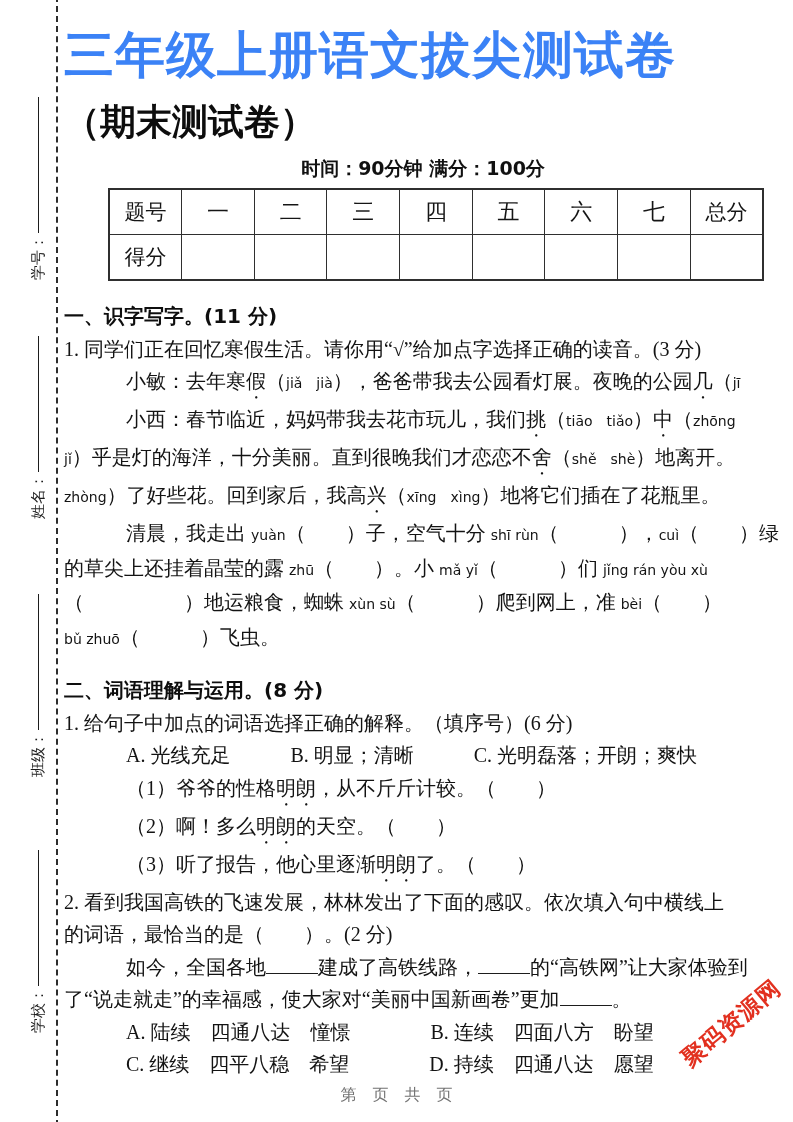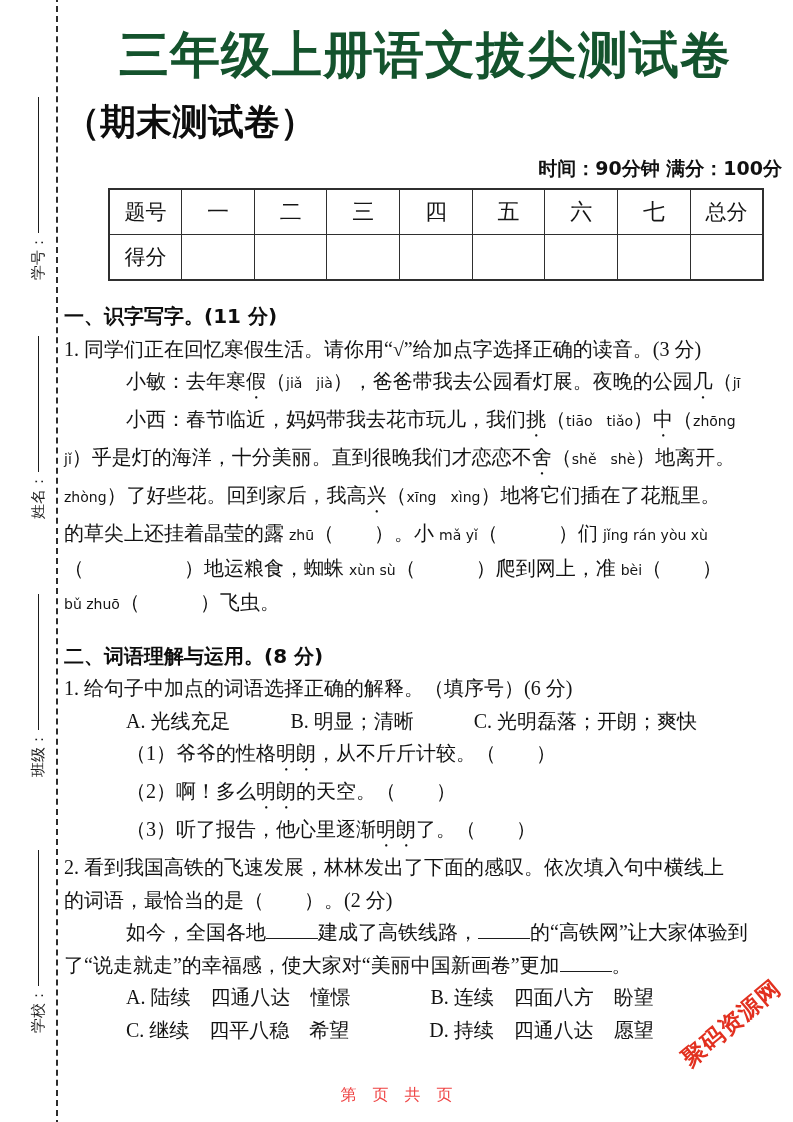--- a/index.html
+++ b/index.html
@@ -22,32 +22,32 @@
     font-size:15px; color:#1d1d1d; white-space:nowrap;
   }
   .mgroup .mline {
     display:inline-block; width:136px; height:0;
     border-bottom:1.6px solid #1d1d1d; margin-left:2px;
   }
   .g1 { top:163px; } .g2 { top:402px; } .g3 { top:660px; } .g4 { top:916px; }
 
   .main { position:absolute; left:64px; top:0; width:722px; }
   .title {
-    margin:24px 0 0; text-align:center;
+    margin:24px 0 0; text-align:left;
     font-family:"DejaVu Sans","Liberation Sans",sans-serif;
     font-weight:bold; font-size:50px; line-height:62px; letter-spacing:1px;
-    color:#14532d;
+    color:#3b82f6;
   }
   .subtitle {
     margin:14px 0 0; text-align:left;
     font-family:"DejaVu Sans","Liberation Sans",sans-serif;
     font-weight:bold; font-size:36px; line-height:44px; color:#0d0d0d;
   }
   .info {
-    margin:12px 4px 8px 0; text-align:right;
+    margin:12px 4px 8px 0; text-align:center;
     font-family:"DejaVu Sans","Liberation Sans",sans-serif;
     font-weight:bold; font-size:19px; line-height:24px; color:#111;
   }
   table.score {
     border-collapse:collapse; table-layout:fixed;
     width:656px; margin-left:44px; border:2px solid #2f2f2f;
   }
   table.score td {
     border:1px solid #2f2f2f; height:44px; text-align:center;
     font-size:22px; padding:0; color:#151515;
@@ -68,21 +68,21 @@
     -webkit-text-emphasis:filled dot #131313; -webkit-text-emphasis-position:under right;
     text-emphasis:filled dot #131313; text-emphasis-position:under right;
   }
   .blank {
     display:inline-block; width:52px; height:0.95em;
     border-bottom:1.5px solid #1d1d1d; vertical-align:baseline;
   }
   .footer {
     position:absolute; left:0; right:0; bottom:16px; text-align:center;
     font-family:"DejaVu Sans","Liberation Sans",sans-serif;
-    font-size:16px; color:#ef4444;
+    font-size:16px; color:#737373;
   }
   .watermark {
     position:absolute; left:668px; top:998px; width:150px;
     transform:rotate(-40deg); transform-origin:center;
     font-family:"DejaVu Sans","Liberation Sans",sans-serif;
     font-weight:bold; font-size:23px; letter-spacing:1px;
     color:#e2301f; white-space:nowrap;
   }
 </style>
 </head>
@@ -141,20 +141,21 @@
       </tbody>
     </table>
 
     <div class="content">
       <div class="line h"><span>一、识字写字。(11 分)</span></div>
       <div class="line i1"><span>1. 同学们正在回忆寒假生活。请你用“√”给加点字选择正确的读音。(3 分)</span></div>
       <div class="line i2"><span>小敏：去年寒</span><span class="dot">假</span><span>（</span><span class="py">jiǎ　jià</span><span>），爸爸带我去公园看灯展。夜晚的公园</span><span class="dot">几</span><span>（</span><span class="py">jī</span></div>
       <div class="line i2"><span>小西：春节临近，妈妈带我去花市玩儿，我们</span><span class="dot">挑</span><span>（</span><span class="py">tiāo　tiǎo</span><span>）</span><span class="dot">中</span><span>（</span><span class="py">zhōng</span></div>
       <div class="line"><span class="py">jǐ</span><span>）乎是灯的海洋，十分美丽。直到很晚我们才恋恋不</span><span class="dot">舍</span><span>（</span><span class="py">shě　shè</span><span>）地离开。</span></div>
       <div class="line"><span class="py">zhòng</span><span>）了好些花。回到家后，我高</span><span class="dot">兴</span><span>（</span><span class="py">xīng　xìng</span><span>）地将它们插在了花瓶里。</span></div>
+      <div class="line i2"><span>清晨，我走出 </span><span class="py">yuàn</span><span>（　　）子，空气十分 </span><span class="py">shī rùn</span><span>（　　　），</span><span class="py">cuì</span><span>（　　）绿</span></div>
       <div class="line"><span>的草尖上还挂着晶莹的露 </span><span class="py">zhū</span><span>（　　）。小 </span><span class="py">mǎ yǐ</span><span>（　　　）们 </span><span class="py">jǐng rán yòu xù</span></div>
       <div class="line"><span>（　　　　　）地运粮食，蜘蛛 </span><span class="py">xùn sù</span><span>（　　　）爬到网上，准 </span><span class="py">bèi</span><span>（　　）</span></div>
       <div class="line"><span class="py">bǔ zhuō</span><span>（　　　）飞虫。</span></div>
       <div class="line h"><span>二、词语理解与运用。(8 分)</span></div>
       <div class="line i1"><span>1. 给句子中加点的词语选择正确的解释。（填序号）(6 分)</span></div>
       <div class="line i2"><span>A. 光线充足　　　B. 明显；清晰　　　C. 光明磊落；开朗；爽快</span></div>
       <div class="line i2"><span>（1）爷爷的性格</span><span class="dot">明朗</span><span>，从不斤斤计较。（　　）</span></div>
       <div class="line i2"><span>（2）啊！多么</span><span class="dot">明朗</span><span>的天空。（　　）</span></div>
       <div class="line i2"><span>（3）听了报告，他心里逐渐</span><span class="dot">明朗</span><span>了。（　　）</span></div>
       <div class="line i1"><span>2. 看到我国高铁的飞速发展，林林发出了下面的感叹。依次填入句中横线上</span></div>

